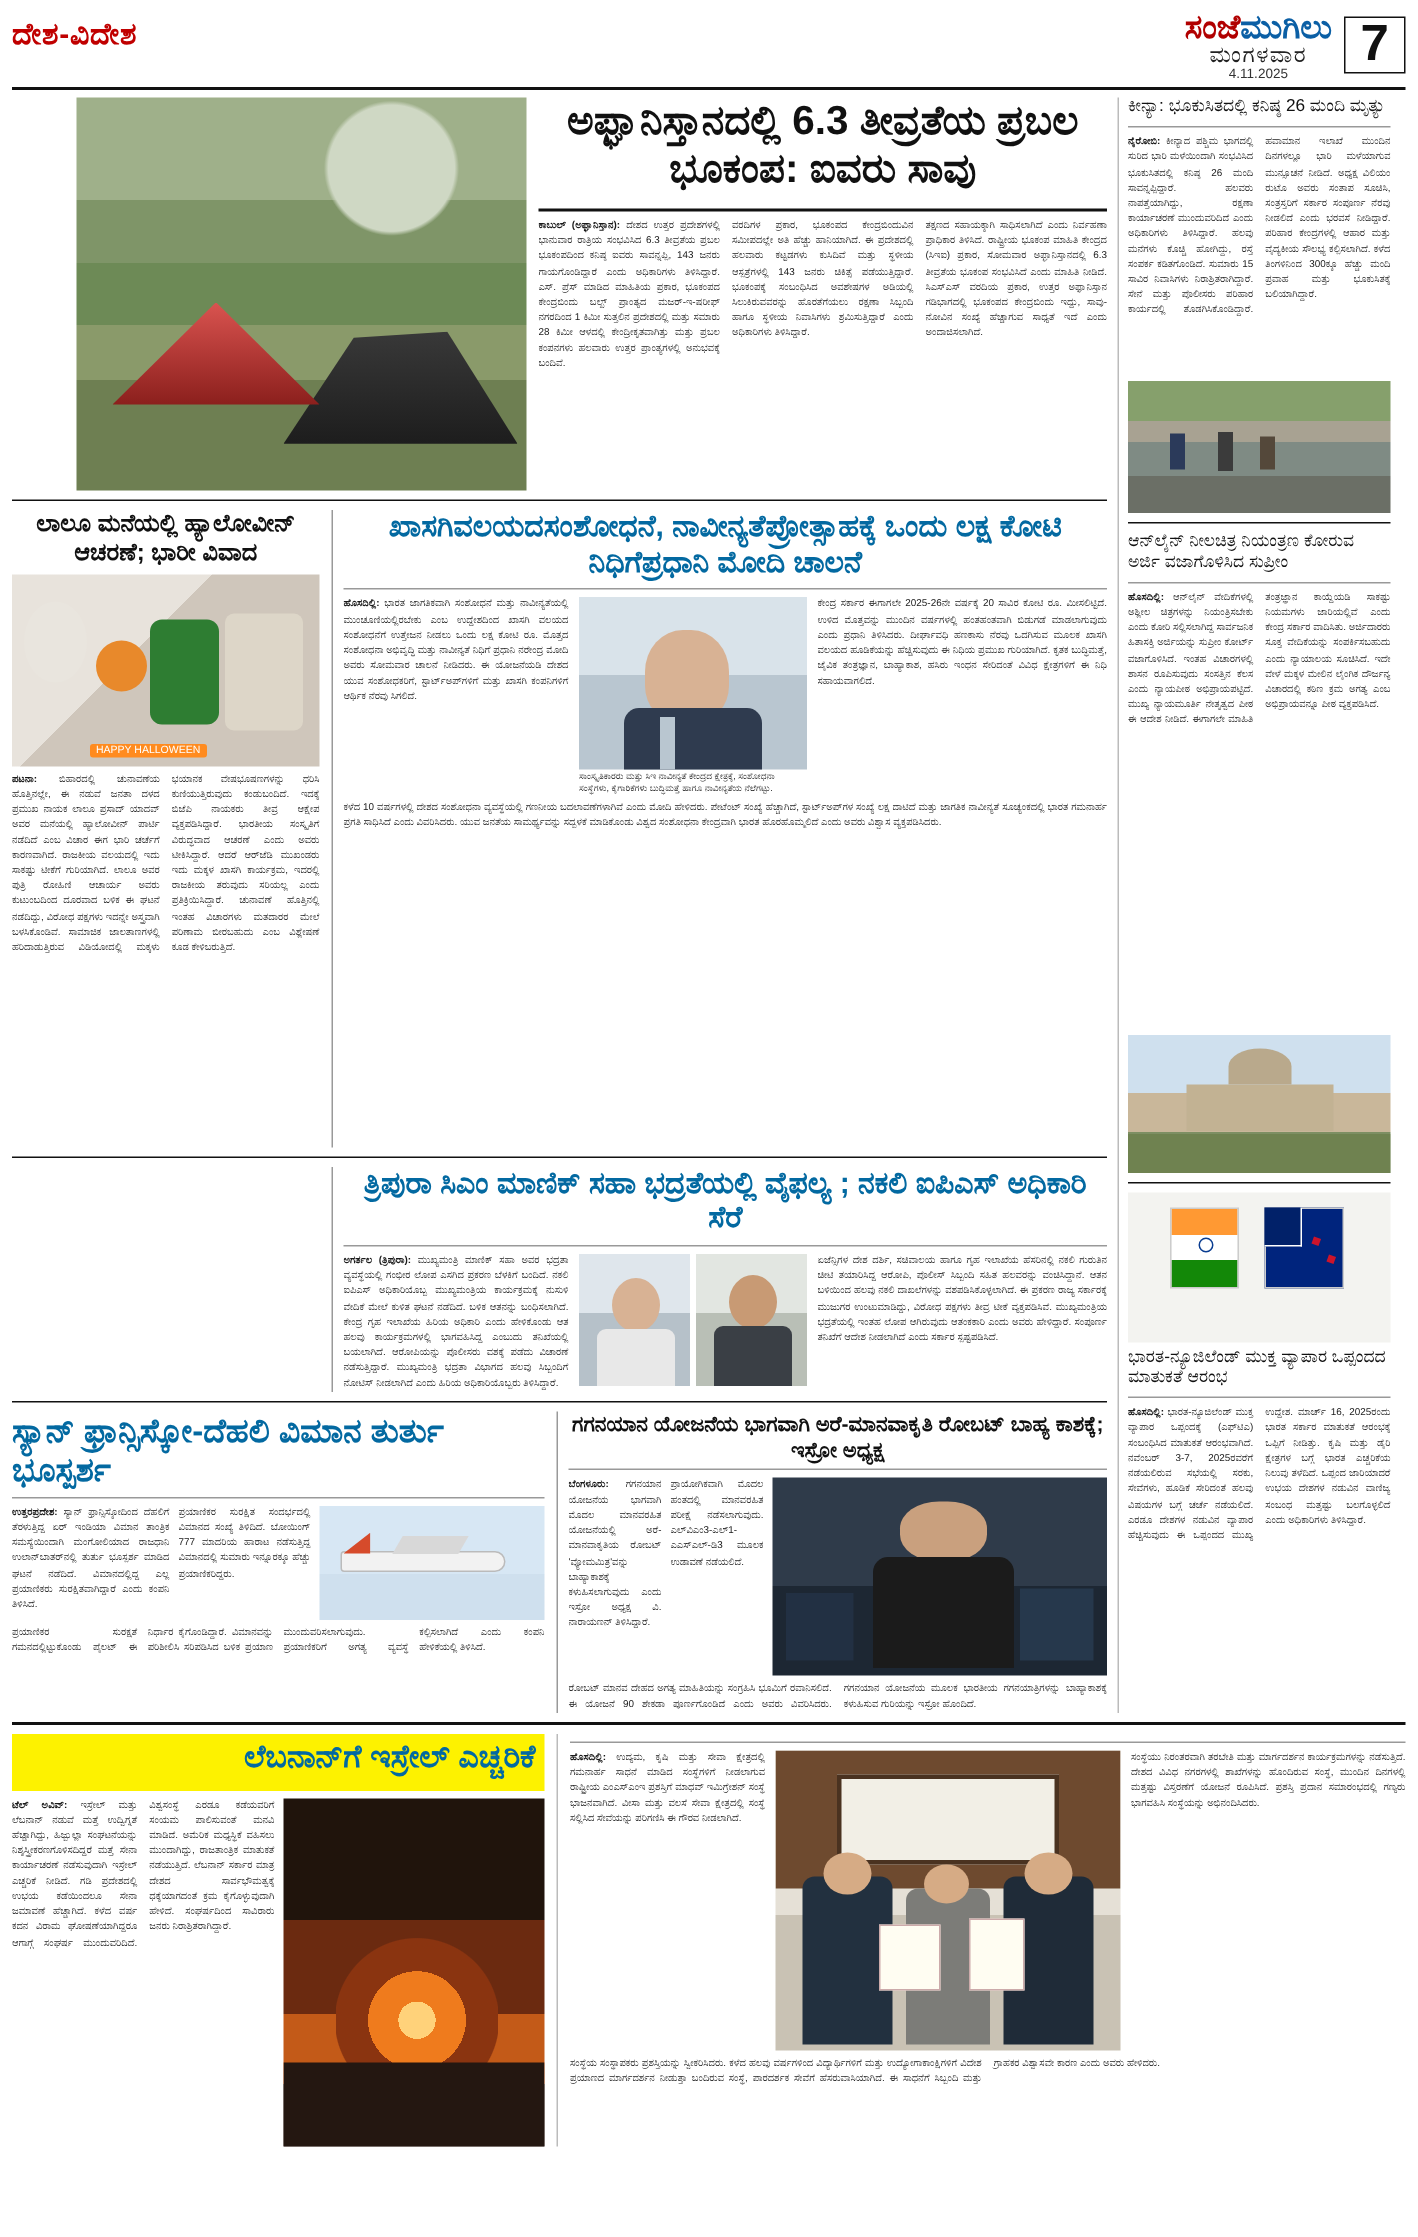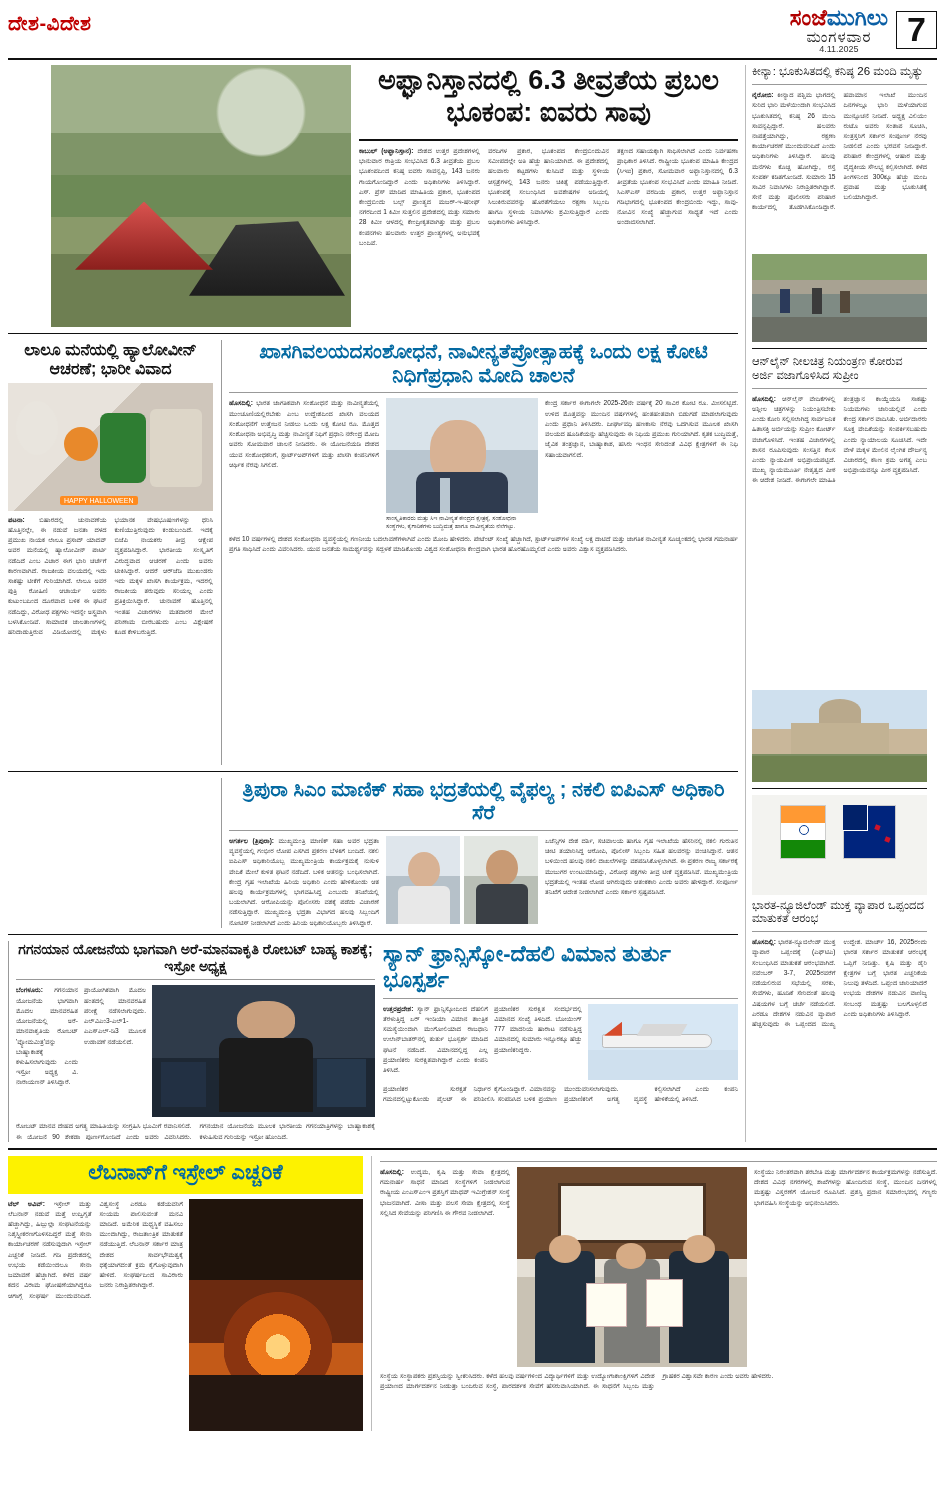--- a/index.html
+++ b/index.html
@@ -280,20 +280,46 @@
               </div>
             </div>
           </div>
         </div>
       </div>
 
       <div class="hl"></div>
 
       <div style="display:flex; gap:8px;">
 
+        <div style="width:355px;">
+          <h2 class="head" style="text-align:left;font-size:22px;">ಸ್ಯಾನ್ ಫ್ರಾನ್ಸಿಸ್ಕೋ-ದೆಹಲಿ ವಿಮಾನ ತುರ್ತು ಭೂಸ್ಪರ್ಶ</h2>
+          <div class="hl-thin"></div>
+          <div style="display:flex;gap:6px;">
+            <div style="width:105px;">
+              <div class="body-txt">
+                <span class="lead">ಉತ್ತರಪ್ರದೇಶ:</span>
+                <span>ಸ್ಯಾನ್ ಫ್ರಾನ್ಸಿಸ್ಕೋದಿಂದ ದೆಹಲಿಗೆ ತೆರಳುತ್ತಿದ್ದ ಏರ್ ಇಂಡಿಯಾ ವಿಮಾನ ತಾಂತ್ರಿಕ ಸಮಸ್ಯೆಯಿಂದಾಗಿ ಮಂಗೋಲಿಯಾದ ರಾಜಧಾನಿ ಉಲಾನ್‌ಬಾತರ್‌ನಲ್ಲಿ ತುರ್ತು ಭೂಸ್ಪರ್ಶ ಮಾಡಿದ ಘಟನೆ ನಡೆದಿದೆ. ವಿಮಾನದಲ್ಲಿದ್ದ ಎಲ್ಲ ಪ್ರಯಾಣಿಕರು ಸುರಕ್ಷಿತವಾಗಿದ್ದಾರೆ ಎಂದು ಕಂಪನಿ ತಿಳಿಸಿದೆ.</span>
+              </div>
+            </div>
+            <div style="width:88px;">
+              <div class="body-txt">ಪ್ರಯಾಣಿಕರ ಸುರಕ್ಷಿತ ಸಂದರ್ಭದಲ್ಲಿ ವಿಮಾನದ ಸಂಖ್ಯೆ ತಿಳಿದಿದೆ. ಬೋಯಿಂಗ್ 777 ಮಾದರಿಯ ಹಾರಾಟ ನಡೆಸುತ್ತಿದ್ದ ವಿಮಾನದಲ್ಲಿ ಸುಮಾರು ಇನ್ನೂರಕ್ಕೂ ಹೆಚ್ಚು ಪ್ರಯಾಣಿಕರಿದ್ದರು.</div>
+            </div>
+            <div style="flex:1;">
+              <div class="photo img-plane" style="width:100%;height:76px;">
+                <div style="position:absolute;left:14px;top:30px;width:110px;height:14px;background:#f2f2f2;border:1px solid #bbb;border-radius:7px 20px 20px 7px;"></div>
+                <div style="position:absolute;left:52px;top:20px;width:44px;height:12px;background:#d8d8d8;transform:skewX(-30deg);"></div>
+                <div style="position:absolute;left:16px;top:18px;width:18px;height:14px;background:#d64b2b;clip-path:polygon(100% 0,100% 100%,0 100%);"></div>
+              </div>
+            </div>
+          </div>
+          <div class="body-txt multi4" style="margin-top:4px;">
+            <span>ಪ್ರಯಾಣಿಕರ ಸುರಕ್ಷತೆ ಗಮನದಲ್ಲಿಟ್ಟುಕೊಂಡು ಪೈಲಟ್ ಈ ನಿರ್ಧಾರ ಕೈಗೊಂಡಿದ್ದಾರೆ. ವಿಮಾನವನ್ನು ಪರಿಶೀಲಿಸಿ ಸರಿಪಡಿಸಿದ ಬಳಿಕ ಪ್ರಯಾಣ ಮುಂದುವರಿಸಲಾಗುವುದು. ಪ್ರಯಾಣಿಕರಿಗೆ ಅಗತ್ಯ ವ್ಯವಸ್ಥೆ ಕಲ್ಪಿಸಲಾಗಿದೆ ಎಂದು ಕಂಪನಿ ಹೇಳಿಕೆಯಲ್ಲಿ ತಿಳಿಸಿದೆ.</span>
+          </div>
+        </div>
+
         <div style="flex:1;border-left:1px solid #999;padding-left:7px;">
           <h3 class="head" style="font-size:14px;">ಗಗನಯಾನ ಯೋಜನೆಯ ಭಾಗವಾಗಿ ಅರೆ-ಮಾನವಾಕೃತಿ ರೋಬಟ್ ಬಾಹ್ಯ ಕಾಶಕ್ಕೆ; ಇಸ್ರೋ ಅಧ್ಯಕ್ಷ</h3>
           <div class="hl-thin"></div>
           <div style="display:flex;gap:6px;">
             <div style="width:62px;">
               <div class="body-txt">
                 <span class="lead">ಬೆಂಗಳೂರು:</span>
                 <span>ಗಗನಯಾನ ಯೋಜನೆಯ ಭಾಗವಾಗಿ ಮೊದಲ ಮಾನವರಹಿತ ಯೋಜನೆಯಲ್ಲಿ ಅರೆ-ಮಾನವಾಕೃತಿಯ ರೋಬಟ್ 'ವ್ಯೋಮಮಿತ್ರ'ವನ್ನು ಬಾಹ್ಯಾಕಾಶಕ್ಕೆ ಕಳುಹಿಸಲಾಗುವುದು ಎಂದು ಇಸ್ರೋ ಅಧ್ಯಕ್ಷ ವಿ. ನಾರಾಯಣನ್ ತಿಳಿಸಿದ್ದಾರೆ.</span>
               </div>
             </div>
@@ -304,46 +330,20 @@
               <div class="photo img-robot" style="width:100%;height:132px;">
                 <div style="position:absolute;left:38%;top:12%;width:26%;height:30%;border-radius:45%;background:#c9a07e;"></div>
                 <div style="position:absolute;left:30%;top:40%;width:42%;height:56%;background:#1b1b1b;border-radius:10px 10px 0 0;"></div>
                 <div style="position:absolute;left:4%;top:58%;width:20%;height:34%;background:#223043;"></div>
                 <div style="position:absolute;right:4%;top:56%;width:22%;height:36%;background:#26384c;"></div>
               </div>
             </div>
           </div>
           <div class="body-txt multi2" style="margin-top:4px;">
             <span>ರೋಬಟ್ ಮಾನವ ದೇಹದ ಅಗತ್ಯ ಮಾಹಿತಿಯನ್ನು ಸಂಗ್ರಹಿಸಿ ಭೂಮಿಗೆ ರವಾನಿಸಲಿದೆ. ಈ ಯೋಜನೆ 90 ಶೇಕಡಾ ಪೂರ್ಣಗೊಂಡಿದೆ ಎಂದು ಅವರು ವಿವರಿಸಿದರು. ಗಗನಯಾನ ಯೋಜನೆಯ ಮೂಲಕ ಭಾರತೀಯ ಗಗನಯಾತ್ರಿಗಳನ್ನು ಬಾಹ್ಯಾಕಾಶಕ್ಕೆ ಕಳುಹಿಸುವ ಗುರಿಯನ್ನು ಇಸ್ರೋ ಹೊಂದಿದೆ.</span>
-          </div>
-        </div>
-
-        <div style="width:355px;">
-          <h2 class="head" style="text-align:left;font-size:22px;">ಸ್ಯಾನ್ ಫ್ರಾನ್ಸಿಸ್ಕೋ-ದೆಹಲಿ ವಿಮಾನ ತುರ್ತು ಭೂಸ್ಪರ್ಶ</h2>
-          <div class="hl-thin"></div>
-          <div style="display:flex;gap:6px;">
-            <div style="width:105px;">
-              <div class="body-txt">
-                <span class="lead">ಉತ್ತರಪ್ರದೇಶ:</span>
-                <span>ಸ್ಯಾನ್ ಫ್ರಾನ್ಸಿಸ್ಕೋದಿಂದ ದೆಹಲಿಗೆ ತೆರಳುತ್ತಿದ್ದ ಏರ್ ಇಂಡಿಯಾ ವಿಮಾನ ತಾಂತ್ರಿಕ ಸಮಸ್ಯೆಯಿಂದಾಗಿ ಮಂಗೋಲಿಯಾದ ರಾಜಧಾನಿ ಉಲಾನ್‌ಬಾತರ್‌ನಲ್ಲಿ ತುರ್ತು ಭೂಸ್ಪರ್ಶ ಮಾಡಿದ ಘಟನೆ ನಡೆದಿದೆ. ವಿಮಾನದಲ್ಲಿದ್ದ ಎಲ್ಲ ಪ್ರಯಾಣಿಕರು ಸುರಕ್ಷಿತವಾಗಿದ್ದಾರೆ ಎಂದು ಕಂಪನಿ ತಿಳಿಸಿದೆ.</span>
-              </div>
-            </div>
-            <div style="width:88px;">
-              <div class="body-txt">ಪ್ರಯಾಣಿಕರ ಸುರಕ್ಷಿತ ಸಂದರ್ಭದಲ್ಲಿ ವಿಮಾನದ ಸಂಖ್ಯೆ ತಿಳಿದಿದೆ. ಬೋಯಿಂಗ್ 777 ಮಾದರಿಯ ಹಾರಾಟ ನಡೆಸುತ್ತಿದ್ದ ವಿಮಾನದಲ್ಲಿ ಸುಮಾರು ಇನ್ನೂರಕ್ಕೂ ಹೆಚ್ಚು ಪ್ರಯಾಣಿಕರಿದ್ದರು.</div>
-            </div>
-            <div style="flex:1;">
-              <div class="photo img-plane" style="width:100%;height:76px;">
-                <div style="position:absolute;left:14px;top:30px;width:110px;height:14px;background:#f2f2f2;border:1px solid #bbb;border-radius:7px 20px 20px 7px;"></div>
-                <div style="position:absolute;left:52px;top:20px;width:44px;height:12px;background:#d8d8d8;transform:skewX(-30deg);"></div>
-                <div style="position:absolute;left:16px;top:18px;width:18px;height:14px;background:#d64b2b;clip-path:polygon(100% 0,100% 100%,0 100%);"></div>
-              </div>
-            </div>
-          </div>
-          <div class="body-txt multi4" style="margin-top:4px;">
-            <span>ಪ್ರಯಾಣಿಕರ ಸುರಕ್ಷತೆ ಗಮನದಲ್ಲಿಟ್ಟುಕೊಂಡು ಪೈಲಟ್ ಈ ನಿರ್ಧಾರ ಕೈಗೊಂಡಿದ್ದಾರೆ. ವಿಮಾನವನ್ನು ಪರಿಶೀಲಿಸಿ ಸರಿಪಡಿಸಿದ ಬಳಿಕ ಪ್ರಯಾಣ ಮುಂದುವರಿಸಲಾಗುವುದು. ಪ್ರಯಾಣಿಕರಿಗೆ ಅಗತ್ಯ ವ್ಯವಸ್ಥೆ ಕಲ್ಪಿಸಲಾಗಿದೆ ಎಂದು ಕಂಪನಿ ಹೇಳಿಕೆಯಲ್ಲಿ ತಿಳಿಸಿದೆ.</span>
           </div>
         </div>
       </div>
     </div>
 
     <div class="col-right">
 
       <div class="story">
         <h4 class="head" style="text-align:left;font-size:11.5px;">ಕೀನ್ಯಾ: ಭೂಕುಸಿತದಲ್ಲಿ ಕನಿಷ್ಠ 26 ಮಂದಿ ಮೃತ್ಯು</h4>
         <div class="hl-thin"></div>
@@ -392,21 +392,21 @@
           <span>ಭಾರತ-ನ್ಯೂಜಿಲೆಂಡ್ ಮುಕ್ತ ವ್ಯಾಪಾರ ಒಪ್ಪಂದಕ್ಕೆ (ಎಫ್‌ಟಿಎ) ಸಂಬಂಧಿಸಿದ ಮಾತುಕತೆ ಆರಂಭವಾಗಿದೆ. ನವೆಂಬರ್ 3-7, 2025ರವರೆಗೆ ನಡೆಯಲಿರುವ ಸಭೆಯಲ್ಲಿ ಸರಕು, ಸೇವೆಗಳು, ಹೂಡಿಕೆ ಸೇರಿದಂತೆ ಹಲವು ವಿಷಯಗಳ ಬಗ್ಗೆ ಚರ್ಚೆ ನಡೆಯಲಿದೆ. ಎರಡೂ ದೇಶಗಳ ನಡುವಿನ ವ್ಯಾಪಾರ ಹೆಚ್ಚಿಸುವುದು ಈ ಒಪ್ಪಂದದ ಮುಖ್ಯ ಉದ್ದೇಶ. ಮಾರ್ಚ್ 16, 2025ರಂದು ಭಾರತ ಸರ್ಕಾರ ಮಾತುಕತೆ ಆರಂಭಕ್ಕೆ ಒಪ್ಪಿಗೆ ನೀಡಿತ್ತು. ಕೃಷಿ ಮತ್ತು ಡೈರಿ ಕ್ಷೇತ್ರಗಳ ಬಗ್ಗೆ ಭಾರತ ಎಚ್ಚರಿಕೆಯ ನಿಲುವು ತಳೆದಿದೆ. ಒಪ್ಪಂದ ಜಾರಿಯಾದರೆ ಉಭಯ ದೇಶಗಳ ನಡುವಿನ ವಾಣಿಜ್ಯ ಸಂಬಂಧ ಮತ್ತಷ್ಟು ಬಲಗೊಳ್ಳಲಿದೆ ಎಂದು ಅಧಿಕಾರಿಗಳು ತಿಳಿಸಿದ್ದಾರೆ.</span>
         </div>
       </div>
     </div>
   </div>
 
   <div class="bottom-row">
 
     <div class="col-left-bottom">
       <div class="yellow-head">
-        <h2 class="head" style="text-align:center;font-size:21px;">ಲೆಬನಾನ್‌ಗೆ ಇಸ್ರೇಲ್ ಎಚ್ಚರಿಕೆ</h2>
+        <h2 class="head" style="text-align:right;font-size:21px;">ಲೆಬನಾನ್‌ಗೆ ಇಸ್ರೇಲ್ ಎಚ್ಚರಿಕೆ</h2>
       </div>
       <div style="display:flex;gap:6px;margin-top:5px;">
         <div style="width:175px;">
           <div class="body-txt multi2" style="height:230px;">
             <span class="lead">ಟೆಲ್ ಅವಿವ್:</span>
             <span>ಇಸ್ರೇಲ್ ಮತ್ತು ಲೆಬನಾನ್ ನಡುವೆ ಮತ್ತೆ ಉದ್ವಿಗ್ನತೆ ಹೆಚ್ಚಾಗಿದ್ದು, ಹಿಜ್ಬುಲ್ಲಾ ಸಂಘಟನೆಯನ್ನು ನಿಶ್ಶಸ್ತ್ರೀಕರಣಗೊಳಿಸದಿದ್ದರೆ ಮತ್ತೆ ಸೇನಾ ಕಾರ್ಯಾಚರಣೆ ನಡೆಸುವುದಾಗಿ ಇಸ್ರೇಲ್ ಎಚ್ಚರಿಕೆ ನೀಡಿದೆ. ಗಡಿ ಪ್ರದೇಶದಲ್ಲಿ ಉಭಯ ಕಡೆಯಿಂದಲೂ ಸೇನಾ ಜಮಾವಣೆ ಹೆಚ್ಚಾಗಿದೆ. ಕಳೆದ ವರ್ಷ ಕದನ ವಿರಾಮ ಘೋಷಣೆಯಾಗಿದ್ದರೂ ಆಗಾಗ್ಗೆ ಸಂಘರ್ಷ ಮುಂದುವರಿದಿದೆ. ವಿಶ್ವಸಂಸ್ಥೆ ಎರಡೂ ಕಡೆಯವರಿಗೆ ಸಂಯಮ ಪಾಲಿಸುವಂತೆ ಮನವಿ ಮಾಡಿದೆ. ಅಮೆರಿಕ ಮಧ್ಯಸ್ಥಿಕೆ ವಹಿಸಲು ಮುಂದಾಗಿದ್ದು, ರಾಜತಾಂತ್ರಿಕ ಮಾತುಕತೆ ನಡೆಯುತ್ತಿದೆ. ಲೆಬನಾನ್ ಸರ್ಕಾರ ಮಾತ್ರ ದೇಶದ ಸಾರ್ವಭೌಮತ್ವಕ್ಕೆ ಧಕ್ಕೆಯಾಗದಂತೆ ಕ್ರಮ ಕೈಗೊಳ್ಳುವುದಾಗಿ ಹೇಳಿದೆ. ಸಂಘರ್ಷದಿಂದ ಸಾವಿರಾರು ಜನರು ನಿರಾಶ್ರಿತರಾಗಿದ್ದಾರೆ.</span>
           </div>
         </div>
         <div style="flex:1;">
           <div class="photo img-fire" style="width:100%;height:232px;">

